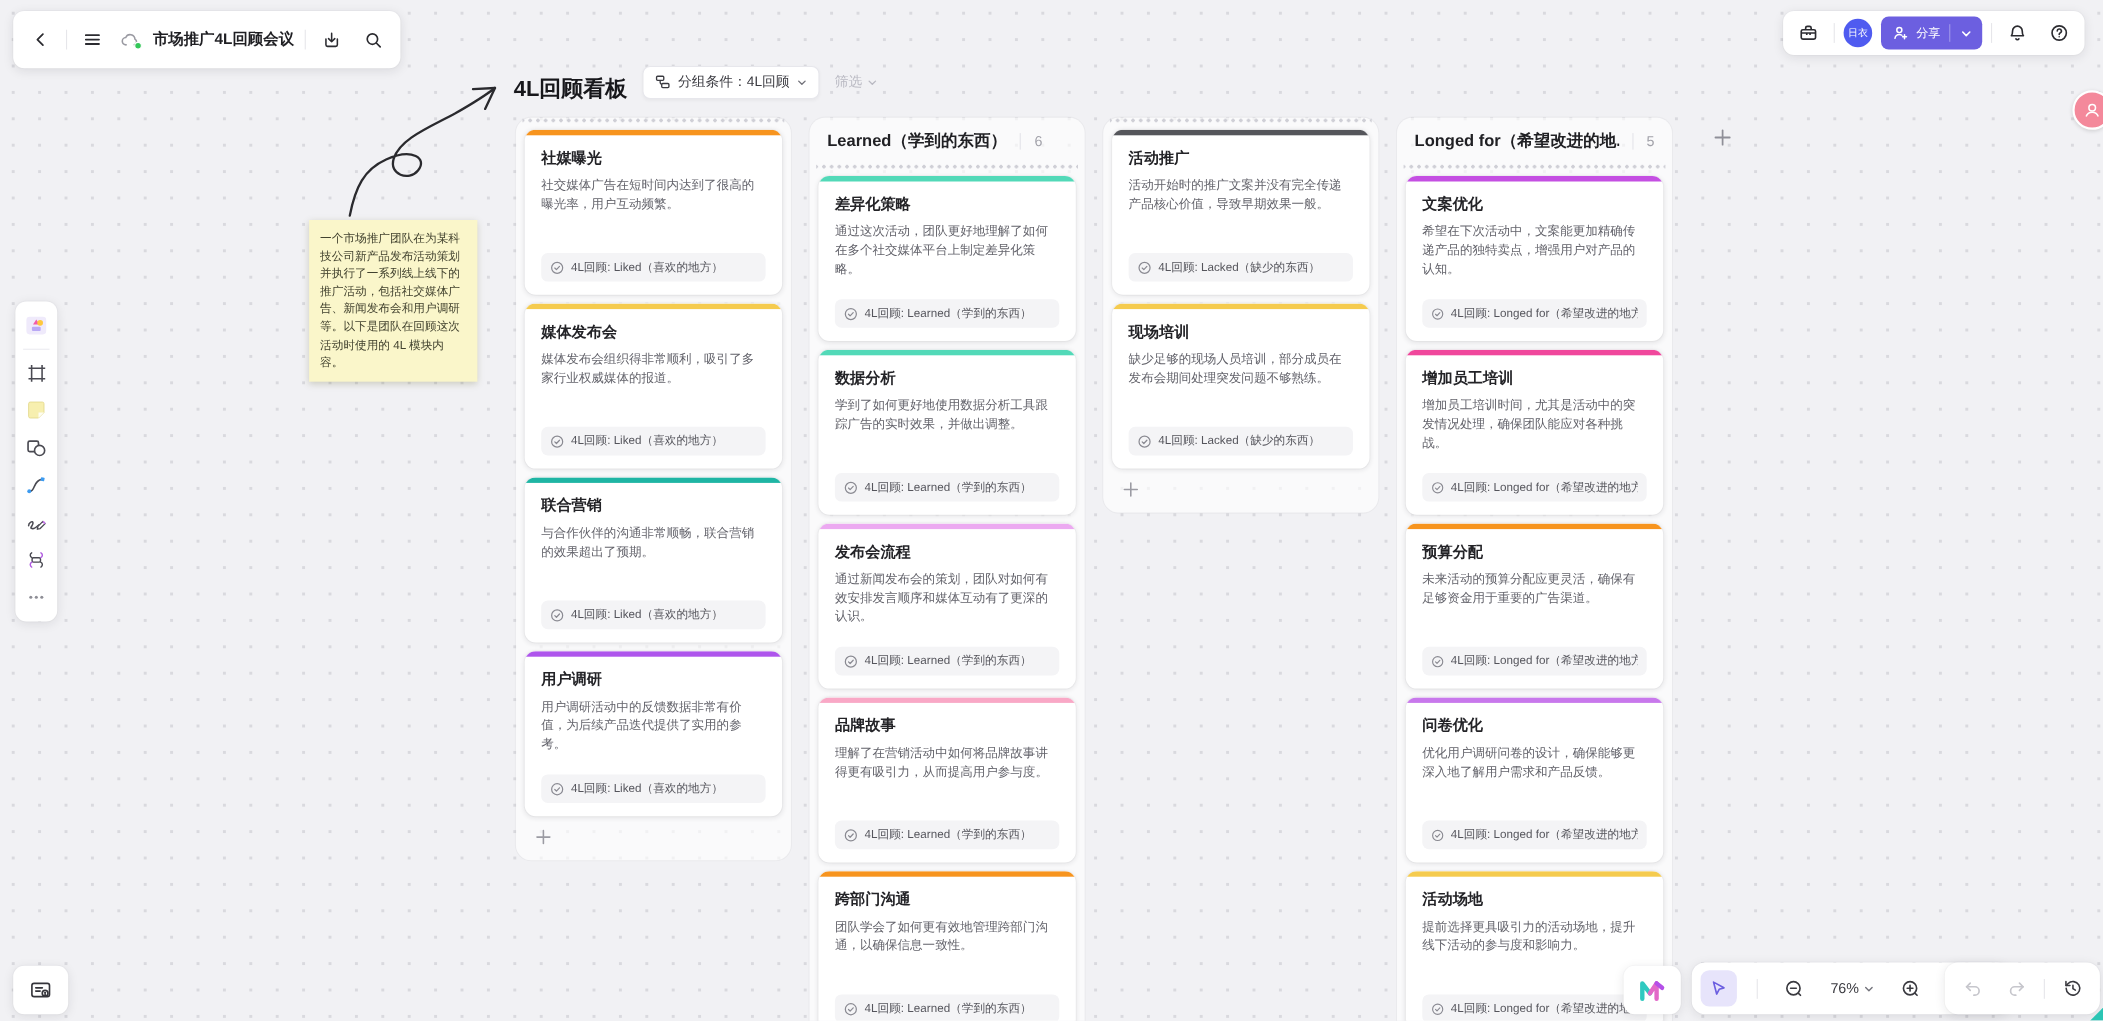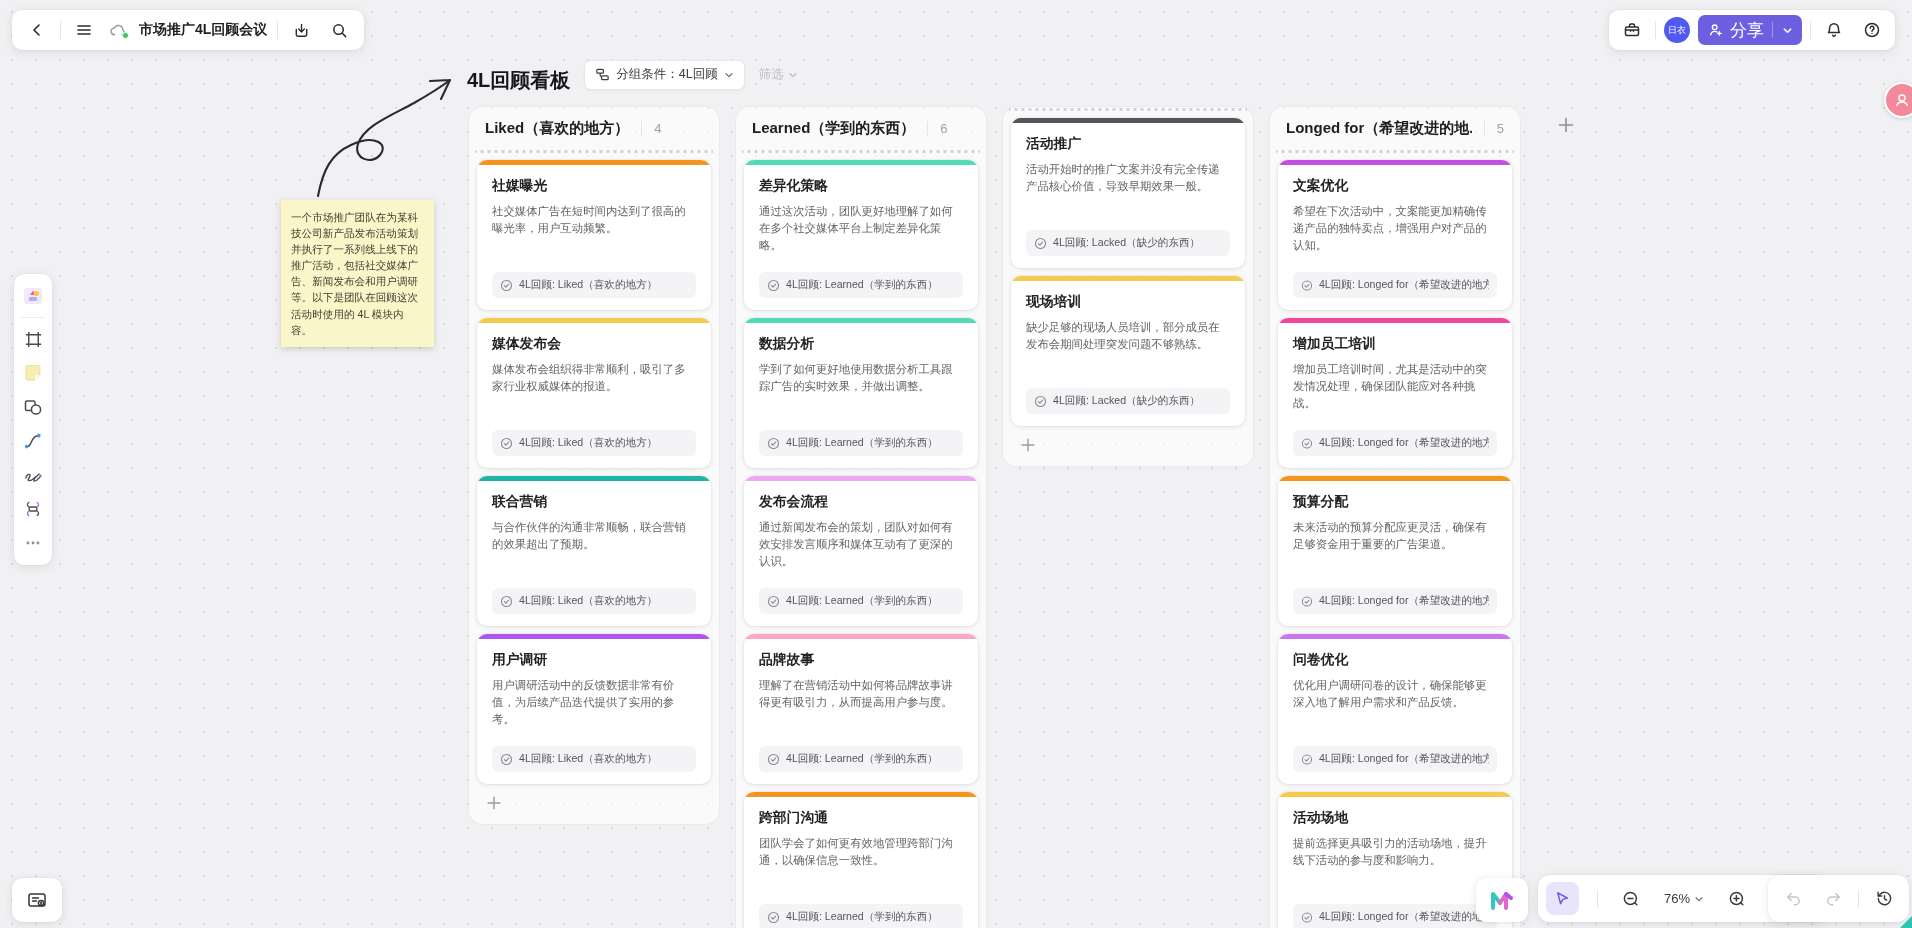--- a/index.html
+++ b/index.html
@@ -8,37 +8,37 @@
     font-family:"Liberation Sans","DejaVu Sans",sans-serif;
     background-color:#F1F1F4;
     background-image:radial-gradient(circle,#D9D9DE 1.3px, transparent 1.4px);
     background-size:24px 24px;
     position:relative; color:#1F1F23;
   }
   .float { position:absolute; background:#fff; border-radius:10px;
            box-shadow:0 2px 10px rgba(30,30,40,.10), 0 0 0 1px rgba(0,0,0,.02); }
 
   
-  .tl-bar { left:12px; top:10px; height:40px; display:flex; align-items:center; padding:0 10px; gap:8px; }
+  .tl-bar { left:12px; top:10px; height:52px; display:flex; align-items:center; padding:0 10px; gap:8px; }
   .ibtn { width:30px; height:30px; border-radius:6px; display:flex; align-items:center; justify-content:center;
           color:#2B2B30; cursor:pointer; flex:0 0 auto; }
   .ibtn svg { display:block; }
   .vdiv { width:1px; height:18px; background:#E6E6EA; flex:0 0 auto; }
   .doc-title { font-size:14px; font-weight:bold; color:#1F1F23; white-space:nowrap; padding:0 2px; }
   .cloud-wrap { position:relative; width:22px; height:22px; display:flex; align-items:center; justify-content:center; }
   .cloud-dot { position:absolute; right:0; bottom:2px; width:7px; height:7px; border-radius:50%;
                background:#34C759; border:1.5px solid #fff; }
 
   
   .tr-bar { right:17px; top:10px; height:40px; display:flex; align-items:center; padding:0 8px; gap:8px; }
   .avatar-blue { width:26px; height:26px; border-radius:50%; background:#4F5BF0; color:#fff;
                  font-size:9px; display:flex; align-items:center; justify-content:center; letter-spacing:0; cursor:pointer; }
   .share-btn { height:30px; border-radius:7px; background:#6C5FE0; color:#fff; display:flex; align-items:center;
                padding:0 0 0 10px; cursor:pointer; }
-  .share-btn .lbl { font-size:17px; margin:0 8px 0 6px; }
+  .share-btn .lbl { font-size:11px; margin:0 8px 0 6px; }
   .share-div { width:1px; height:16px; background:rgba(255,255,255,.35); }
   .share-chev { padding:0 9px; display:flex; align-items:center; }
 
   .collab-avatar { position:absolute; top:82px; right:-8px; width:36px; height:36px; border-radius:50%;
                    background:#F4899B; border:2px solid #fff; box-shadow:0 1px 4px rgba(0,0,0,.15);
                    display:flex; align-items:center; justify-content:center; color:#fff; font-size:10px; }
 
   
   .title-row { position:absolute; left:467px; top:55px; display:flex; align-items:center; gap:14px; }
   .board-title { font-size:20px; font-weight:bold; color:#17171B;margin-top:12px; }
@@ -267,24 +267,20 @@
     <svg width="18" height="18" viewBox="0 0 18 18" fill="#8E8E96">
         <circle cx="4" cy="9" r="1.4"></circle>
         <circle cx="9" cy="9" r="1.4"></circle>
         <circle cx="14" cy="9" r="1.4"></circle>
       </svg>
   </div>
 </div>
 
 <div class="cols" id="cols">
   <div class="panel">
-    <div class="col-head">
-      <span class="col-title">Liked（喜欢的地方）</span>
-      <span class="col-count">4</span>
-    </div>
     <div class="dotline"></div>
     <div class="cards">
   <div class="card">
     <div class="strip" style="background: rgb(247, 148, 30);"></div>
     <div class="card-in">
       <div class="card-title">社媒曝光</div>
       <div class="card-body">社交媒体广告在短时间内达到了很高的曝光率，用户互动频繁。</div>
       <div class="tagrow">
         <svg width="13" height="13" viewBox="0 0 14 14" fill="none" stroke="#8A8A92" stroke-width="1.2" stroke-linecap="round" stroke-linejoin="round">
                 <circle cx="7" cy="7" r="5.4"></circle>

